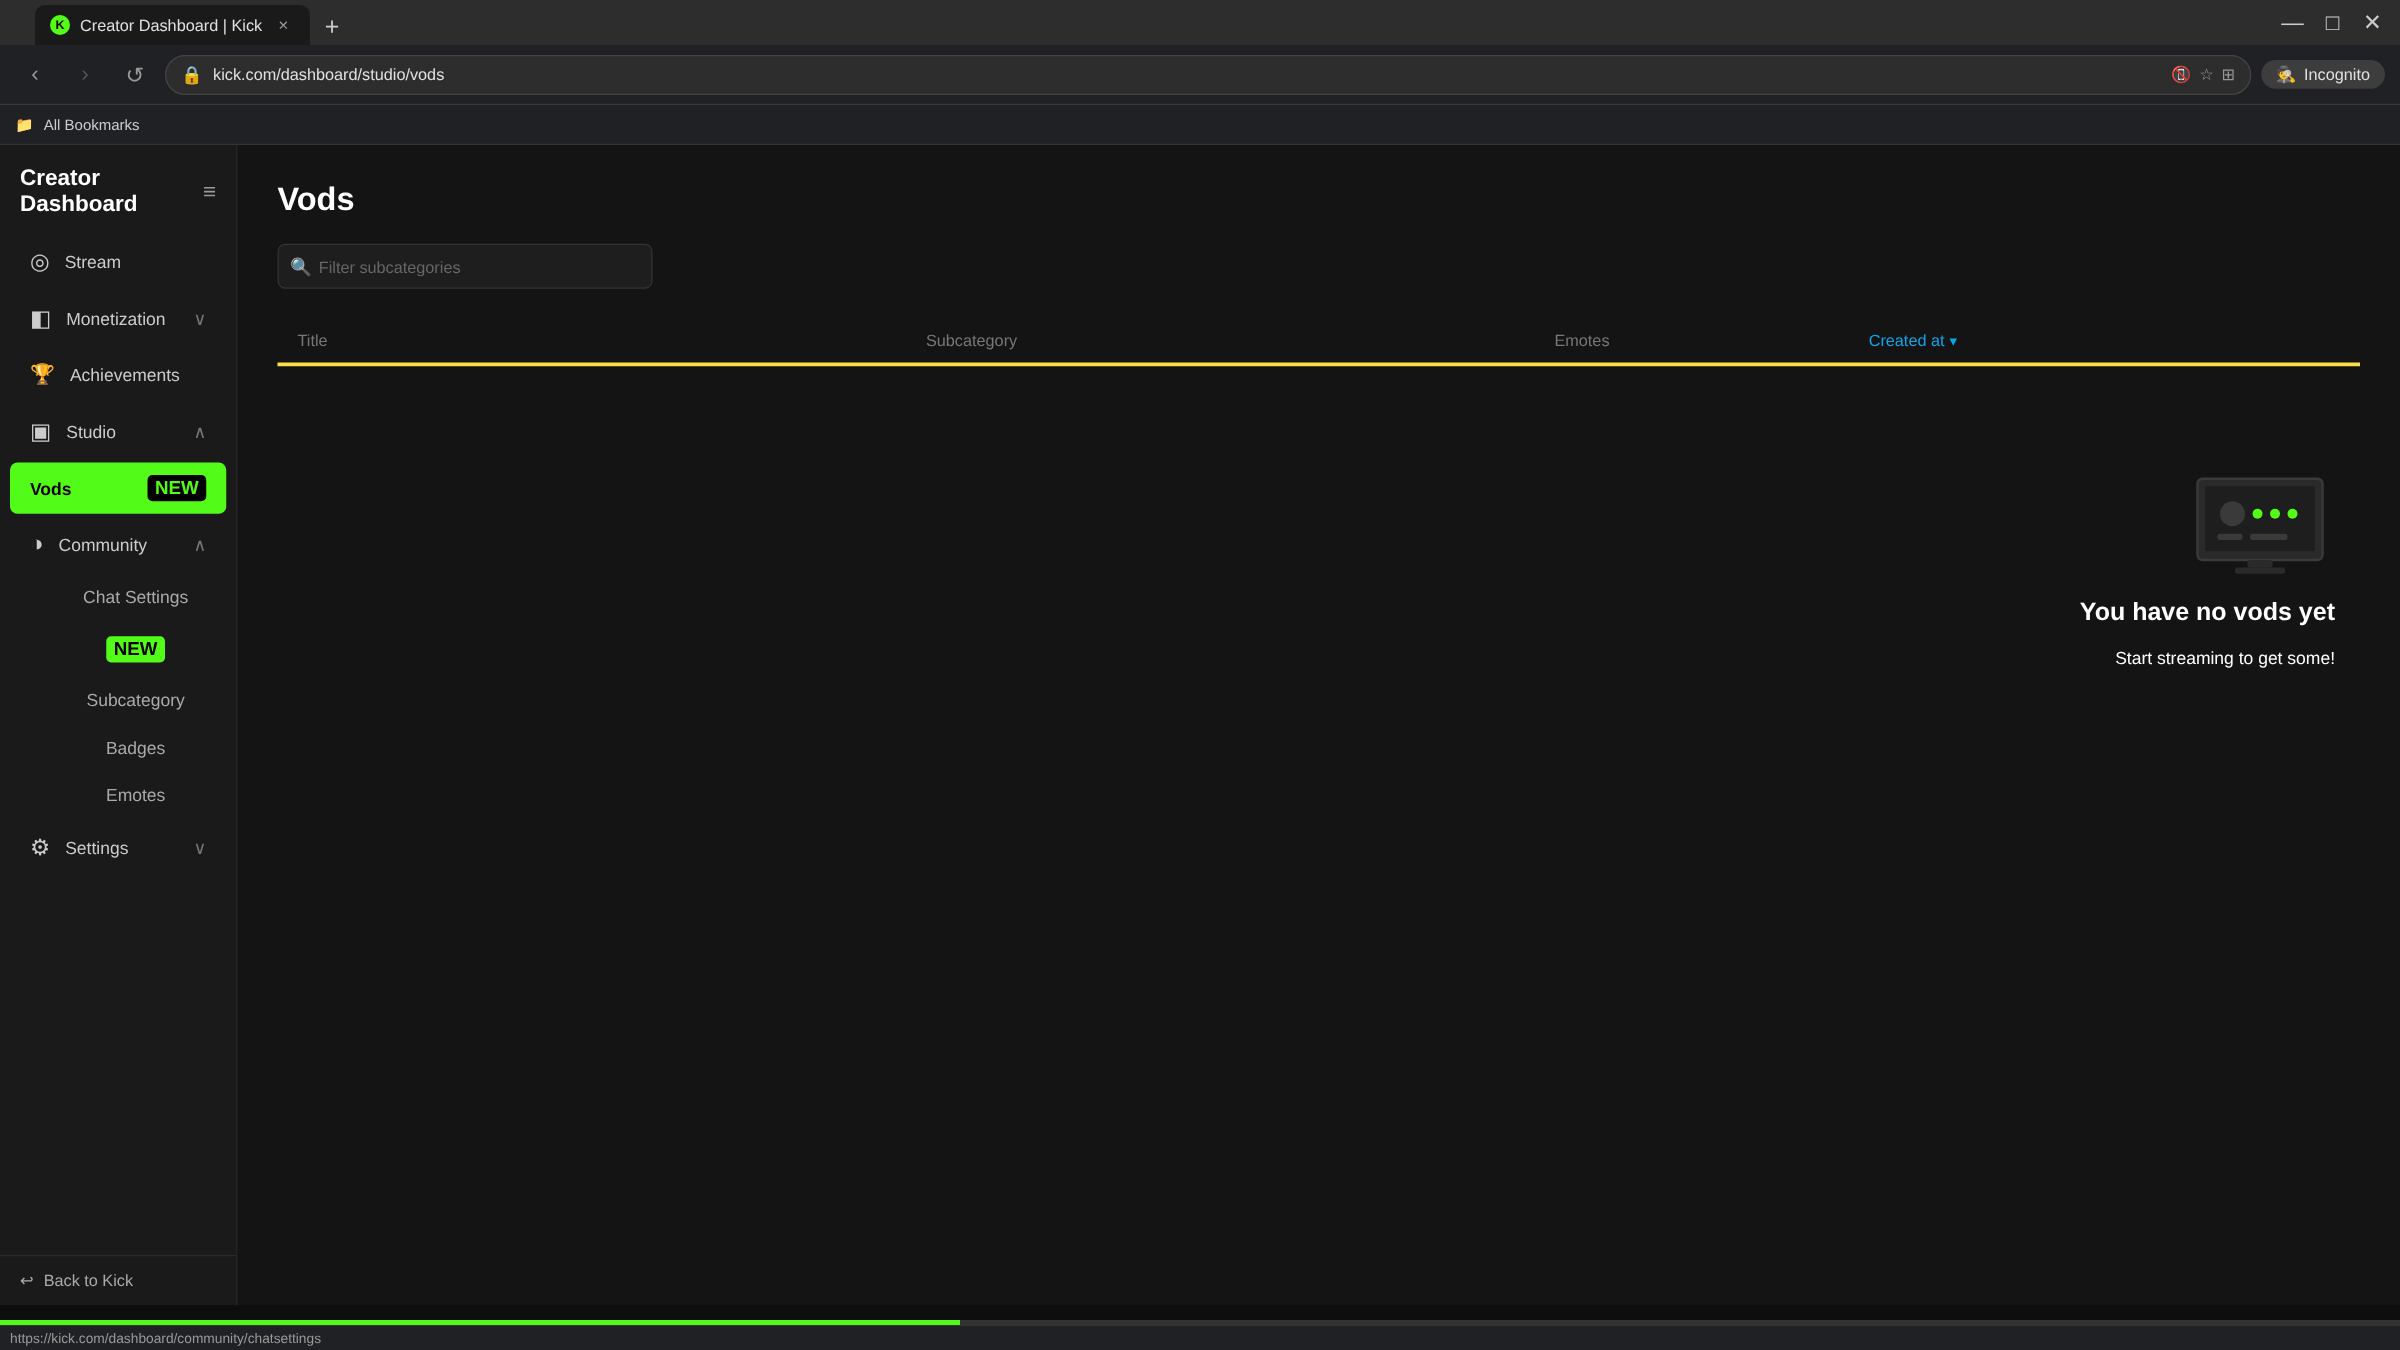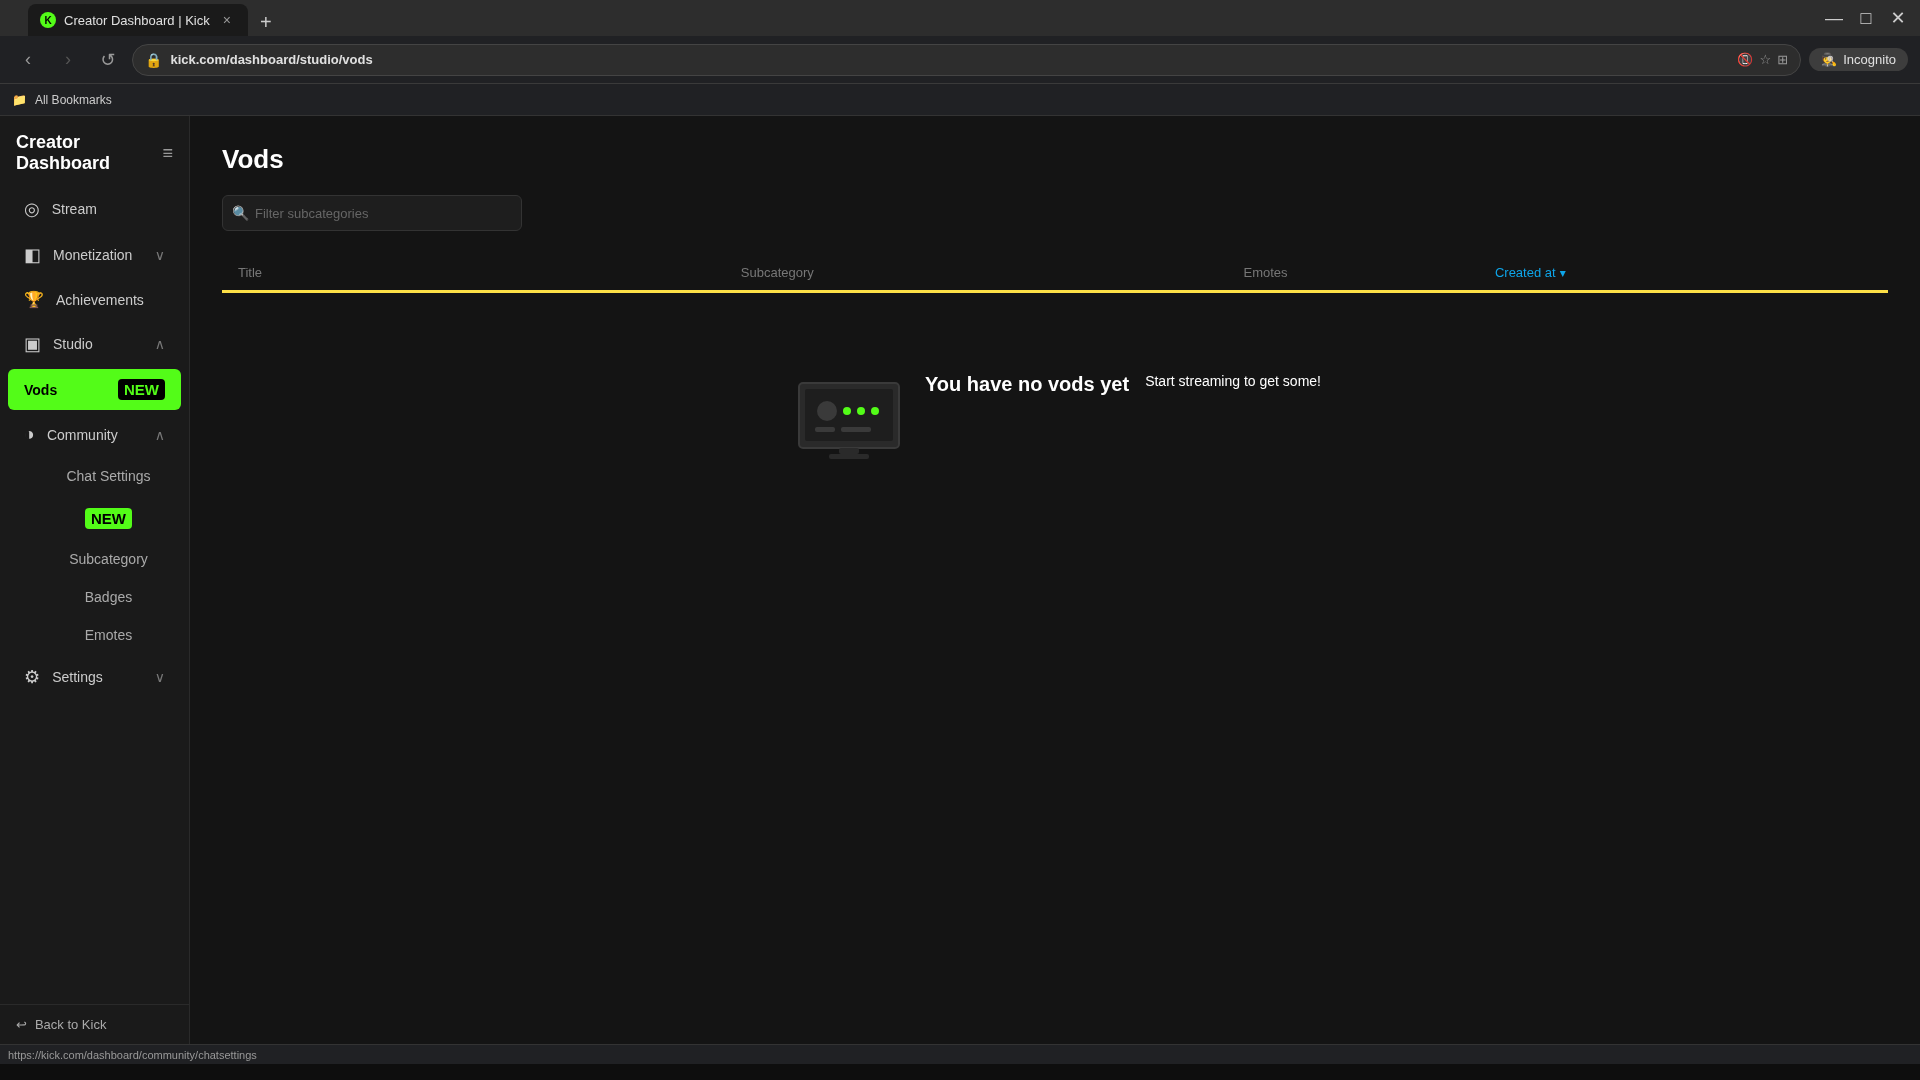--- a/index.html
+++ b/index.html
@@ -114,21 +114,21 @@
       border: 1px solid #444;
       border-radius: 20px;
       display: flex;
       align-items: center;
       padding: 0 12px;
       gap: 8px;
       font-size: 13px;
       color: #e0e0e0;
     }
     .address-bar-lock { color: #999; font-size: 14px; }
-    .address-text { flex: 1; font-weight: bold; }
+    .address-text { flex: 1; }
     .address-icons { display: flex; gap: 6px; align-items: center; color: #999; }
     .toolbar-right {
       display: flex;
       align-items: center;
       gap: 4px;
     }
     .incognito-btn {
       display: flex;
       align-items: center;
       gap: 6px;
@@ -306,22 +306,22 @@
       align-items: center;
       gap: 4px;
       color: #0ea5e9;
       cursor: pointer;
     }
     .col-arrow { font-size: 12px; }
 
     
     .empty-state {
       display: flex;
-      flex-direction: row;
-      align-items: flex-start;
+      flex-direction: column;
+      align-items: flex-end;
       justify-content: center;
       padding: 80px 20px;
       gap: 16px;
     }
     .empty-text-primary {
       font-size: 20px;
       font-weight: 600;
       color: #ffffff;
     }
     .empty-text-secondary {
@@ -330,21 +330,21 @@
     }
 
     
     ::-webkit-scrollbar { width: 6px; }
     ::-webkit-scrollbar-track { background: transparent; }
     ::-webkit-scrollbar-thumb { background: #333; border-radius: 3px; }
 
     
     .status-bar {
       position: fixed;
-      bottom: 16px;
+      bottom: 0;
       left: 0;
       height: 20px;
       background: #202124;
       width: 100%;
       display: flex;
       align-items: center;
       padding: 0 8px;
       font-size: 11px;
       color: #999;
       border-top: 1px solid #333;

